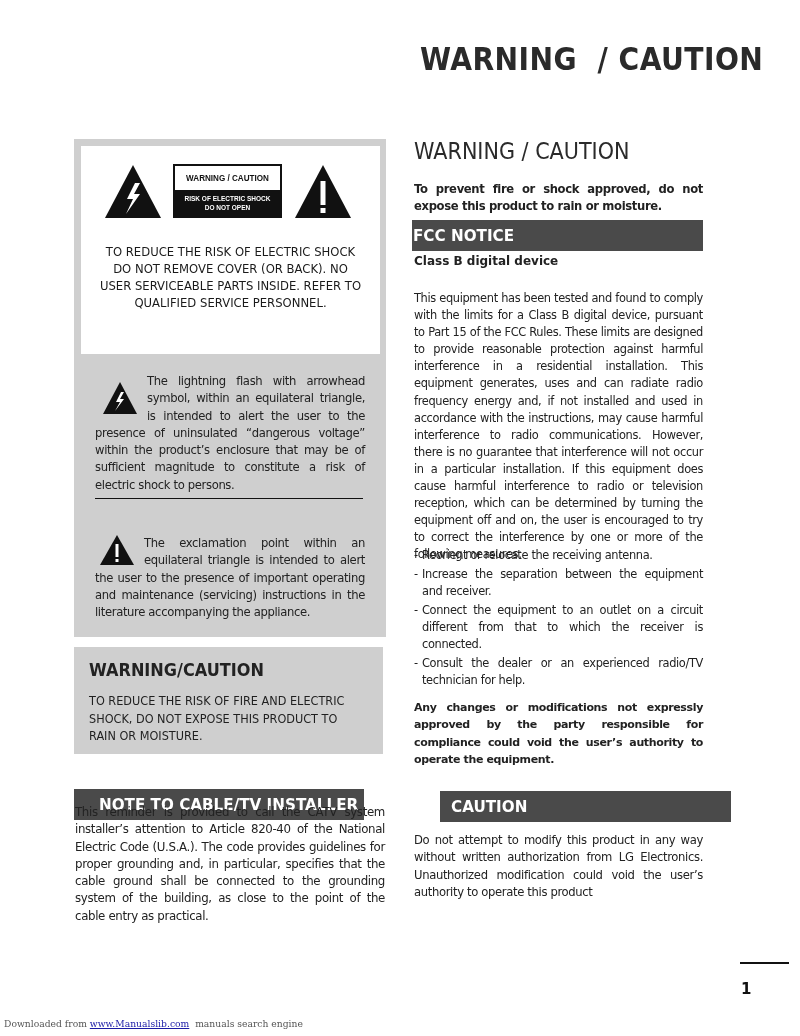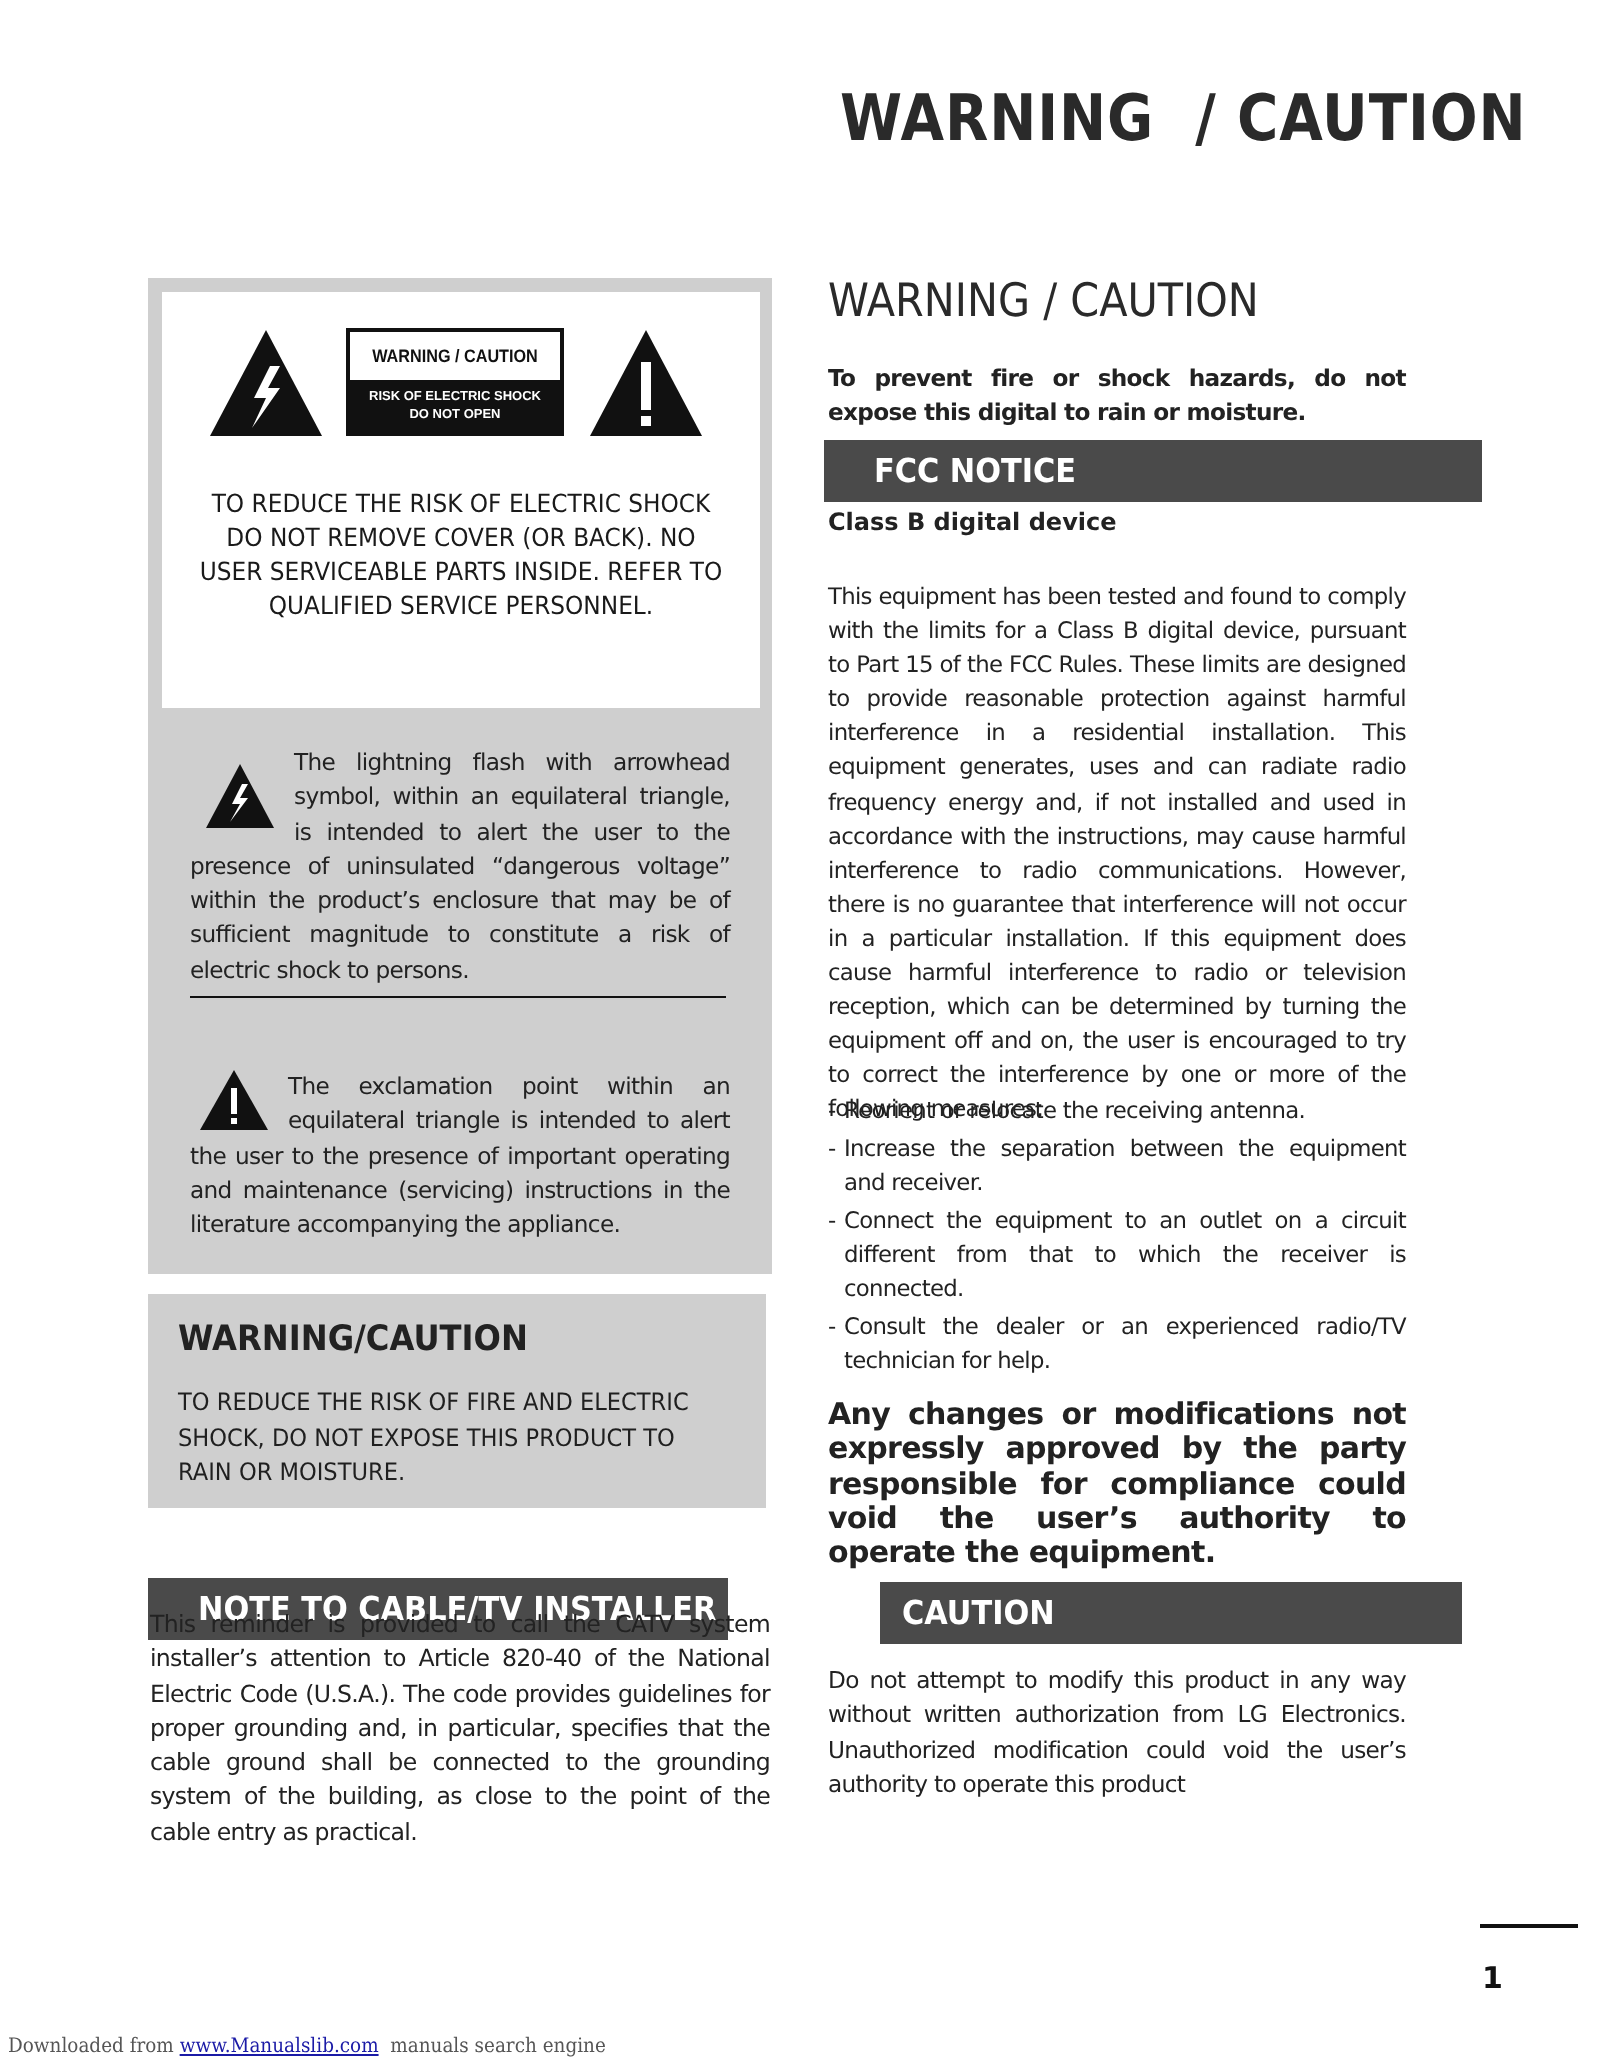--- a/index.html
+++ b/index.html
@@ -36,21 +36,21 @@
   .warning-text { left: 89px; top: 693px; width: 280px; font-size: 12px; line-height: 17.5px; color: #1f1f1f; transform: scaleX(0.94); transform-origin: left top; }
 
   .dark-bar { background: #4a4a4a; color: #fff; font-weight: bold; display: flex; align-items: center; box-sizing: border-box; }
   .note-bar { left: 74px; top: 789px; width: 290px; height: 31px; padding-left: 25px; font-size: 16.5px; }
   .note-bar span { transform: scaleX(0.92); transform-origin: left center; display: inline-block; white-space: nowrap; }
   .note-text { left: 75px; top: 804px; width: 310px; }
 
   
   .sec-title { left: 414px; top: 138px; font-size: 23px; color: #2a2a2a; transform: scaleX(0.9); transform-origin: left top; white-space: nowrap; }
   .intro-text { left: 414px; top: 181px; width: 289px; font-weight: bold; font-size: 12px; line-height: 17px; color: #222; text-align: justify; }
-  .fcc-bar { left: 412px; top: 220px; width: 329px; height: 31px; padding-left: 25px; font-size: 16.5px; }
+  .fcc-bar { left: 412px; top: 220px; width: 291px; height: 31px; padding-left: 1px; font-size: 16.5px; }
   .fcc-bar span { transform: scaleX(0.92); transform-origin: left center; display: inline-block; }
   .classb-title { left: 414px; top: 254px; font-size: 12px; font-weight: bold; color: #222; }
   .fcc-body { left: 414px; top: 290px; width: 289px; }
   .measures { left: 414px; top: 547px; width: 289px; font-size: 12px; line-height: 17px; color: #222; }
   .measure { display: flex; margin-bottom: 2px; text-align: justify; }
   .measure .dash { width: 8px; flex: 0 0 8px; }
   .measure .mtext { flex: 1; }
   .changes-text { left: 414px; top: 699px; width: 289px; font-weight: bold; font-size: 12px; line-height: 17.3px; color: #222; text-align: justify; }
   .caution-bar { left: 412px; top: 791px; width: 291px; height: 31px; padding-left: 11px; font-size: 16.5px; margin-left: 28px; }
   .caution-bar span { transform: scaleX(0.92); transform-origin: left center; display: inline-block; }
@@ -114,21 +114,21 @@
 <div class="abs gray-box warning-box"></div>
 <div class="abs warning-title">WARNING/CAUTION</div>
 <div class="abs warning-text">TO REDUCE THE RISK OF FIRE AND ELECTRIC SHOCK, DO NOT EXPOSE THIS PRODUCT TO RAIN OR MOISTURE.</div>
 
 <div class="abs dark-bar note-bar">
   <span>NOTE TO CABLE/TV INSTALLER</span>
 </div>
 <div class="abs note-text para para-fit" style="font-size:11.8px;">This reminder is provided to call the CATV system installer’s attention to Article 820-40 of the National Electric Code (U.S.A.). The code provides guidelines for proper grounding and, in particular, specifies that the cable ground shall be connected to the grounding system of the building, as close to the point of the cable entry as practical.</div>
 
 <div class="abs sec-title">WARNING / CAUTION</div>
-<div class="abs intro-text para-fit" style="font-size:11.6px;">To prevent fire or shock hazards, do not expose this digital to rain or moisture.</div>
+<div class="abs intro-text para-fit" style="font-size:11.6px;">To prevent fire or shock approved, do not expose this product to rain or moisture.</div>
 
 <div class="abs dark-bar fcc-bar">
   <span>FCC NOTICE</span>
 </div>
 <div class="abs classb-title">Class B digital device</div>
 <div class="abs fcc-body para para-fit" style="font-size:11.4px;line-height:17.1px;">This equipment has been tested and found to comply with the limits for a Class B digital device, pursuant to Part 15 of the FCC Rules. These limits are designed to provide reasonable protection against harmful interference in a residential installation. This equipment generates, uses and can radiate radio frequency energy and, if not installed and used in accordance with the instructions, may cause harmful interference to radio communications. However, there is no guarantee that interference will not occur in a particular installation. If this equipment does cause harmful interference to radio or television reception, which can be determined by turning the equipment off and on, the user is encouraged to try to correct the interference by one or more of the following measures:</div>
 
 <div class="abs measures para-fit" style="font-size:11.4px;">
   <div class="measure">
     <span class="dash">-</span>
@@ -141,21 +141,21 @@
   <div class="measure">
     <span class="dash">-</span>
     <span class="mtext">Connect the equipment to an outlet on a circuit different from that to which the receiver is connected.</span>
   </div>
   <div class="measure">
     <span class="dash">-</span>
     <span class="mtext">Consult the dealer or an experienced radio/TV technician for help.</span>
   </div>
 </div>
 
-<div class="abs changes-text para-fit" style="font-size:15px;">Any changes or modifications not expressly approved by the party responsible for compliance could void the user’s authority to operate the equipment.</div>
+<div class="abs changes-text para-fit" style="font-size:11px;">Any changes or modifications not expressly approved by the party responsible for compliance could void the user’s authority to operate the equipment.</div>
 
 <div class="abs dark-bar caution-bar">
   <span>CAUTION</span>
 </div>
 <div class="abs caution-text para para-fit" style="font-size:11.6px;">Do not attempt to modify this product in any way without written authorization from LG Electronics. Unauthorized modification could void the user’s authority to operate this product</div>
 
 <div class="abs page-line"></div>
 <div class="abs page-num">1</div>
 
 <div class="abs footer">

